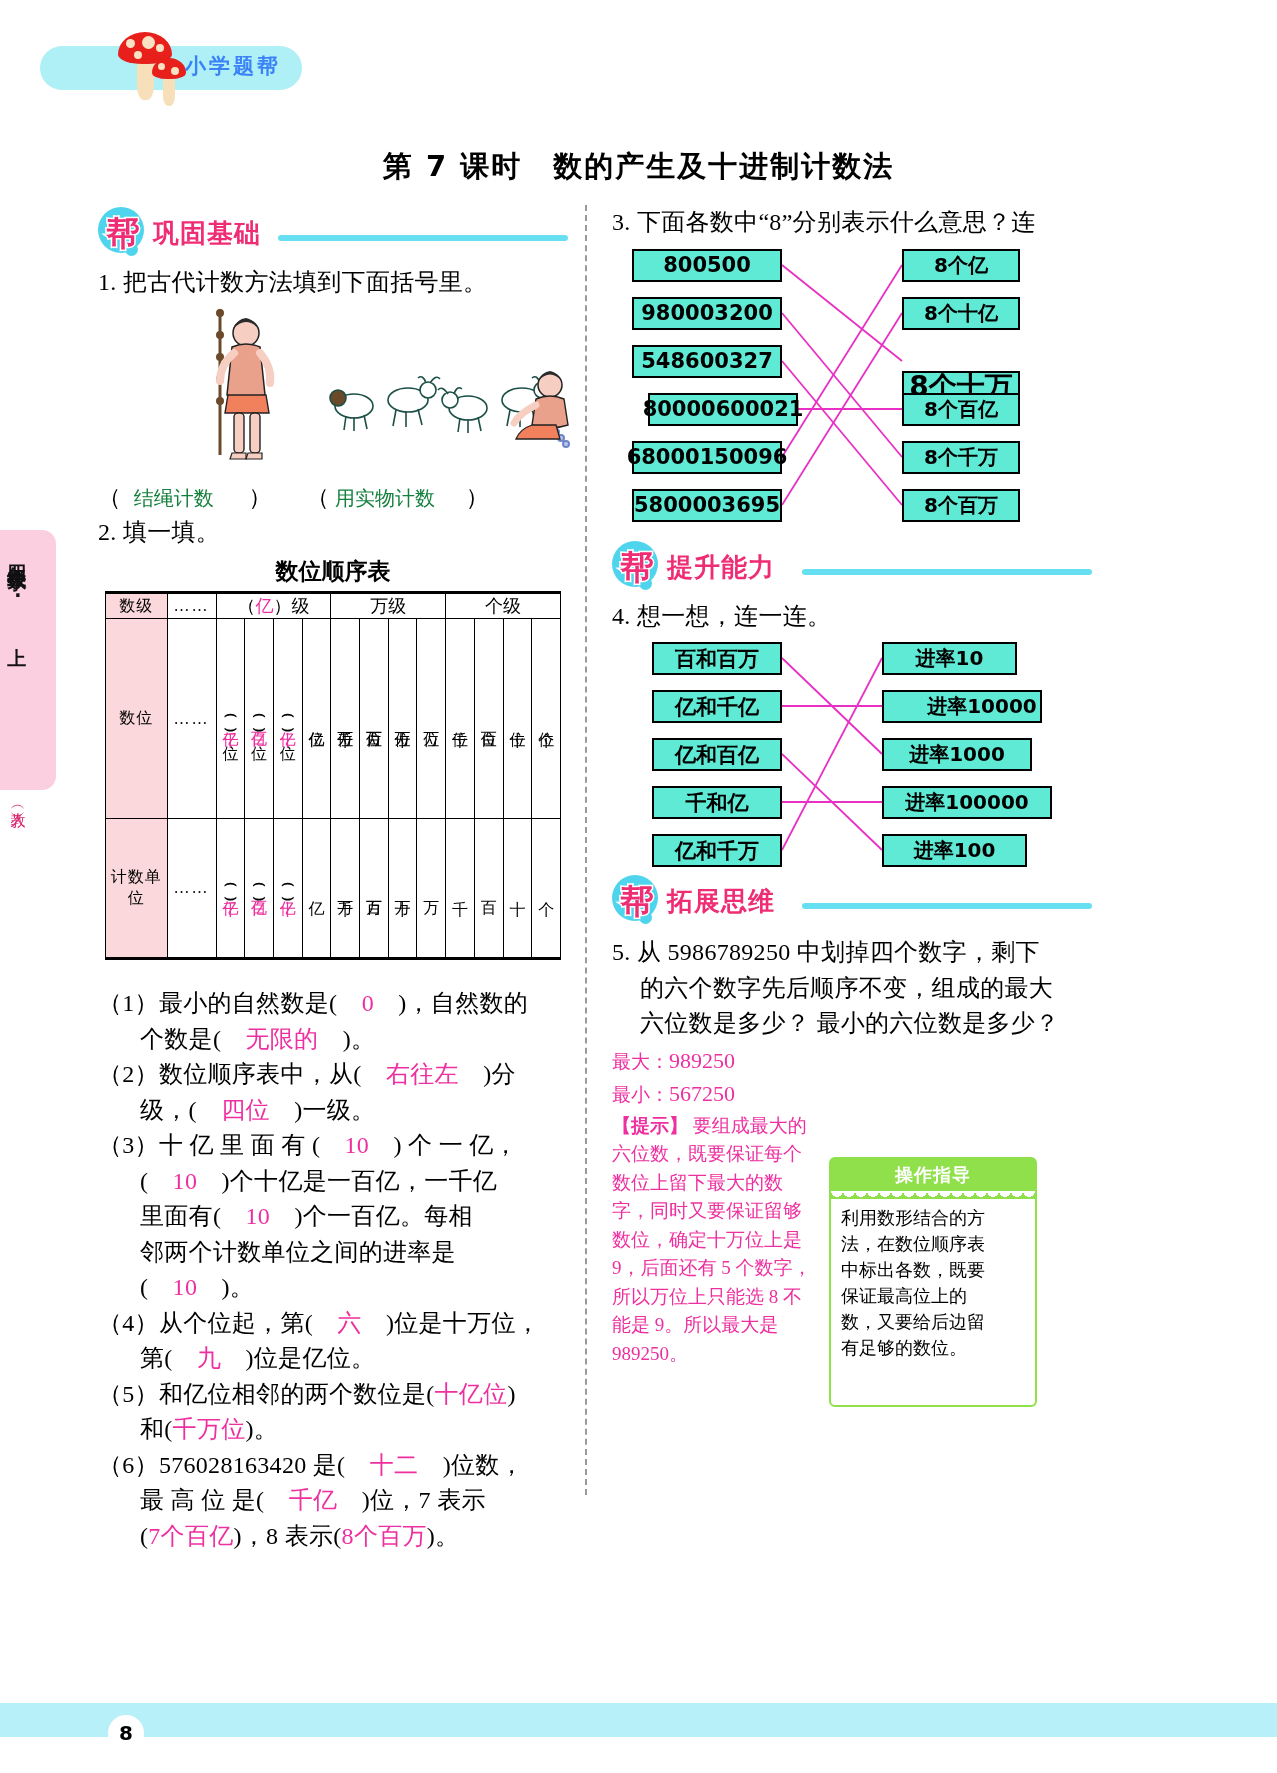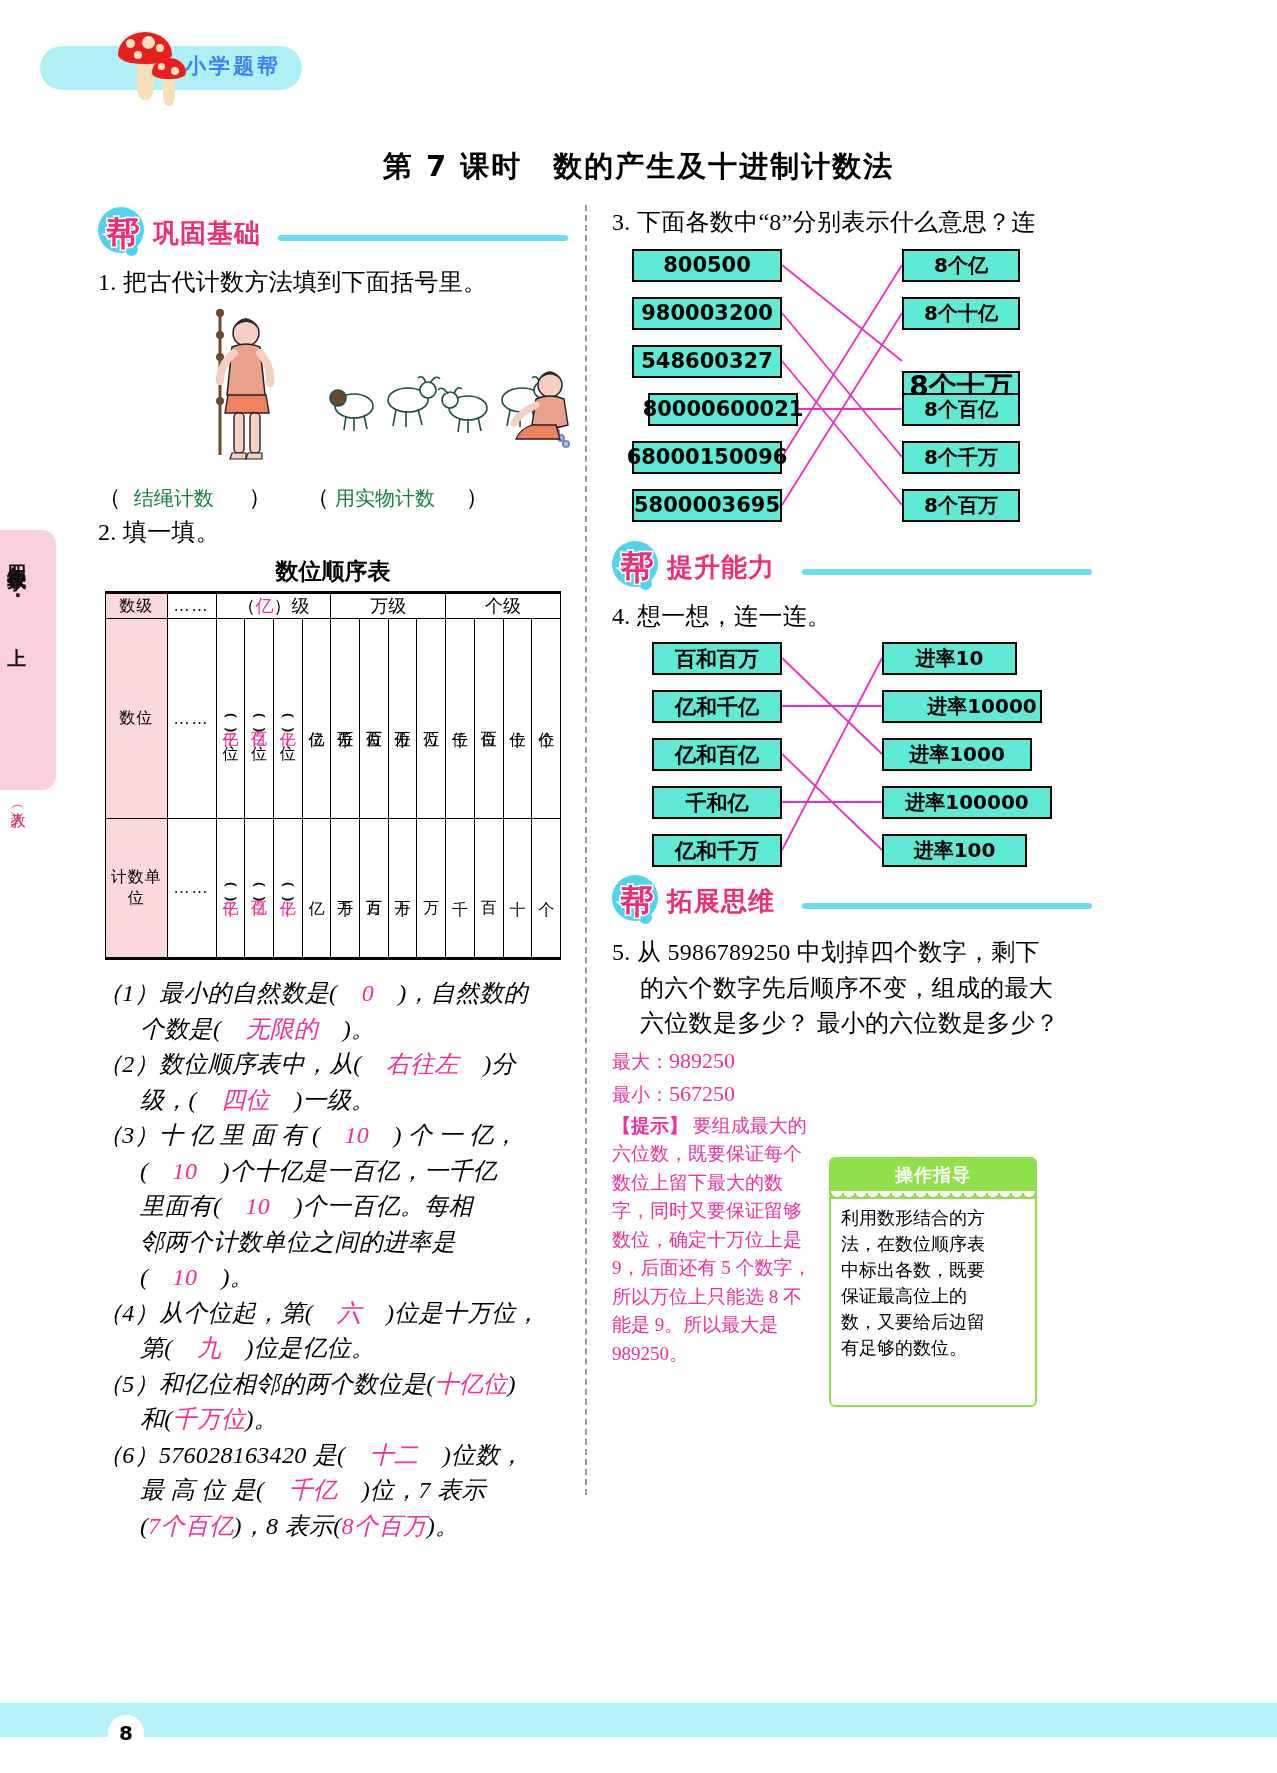--- a/index.html
+++ b/index.html
@@ -493,21 +493,21 @@
             </td>
         <td class="thick-bot">
               <div class="cellwrap" style="justify-content:center;">
                 <span class="vcell">个</span>
               </div>
             </td>
       </tr>
     </tbody>
       </table>
 
-    <div class="q" style="margin-top:16px;font-style:italic;">
+    <div class="q" style="margin-top:26px;">
       <div>
         <span>（1）</span><span>最小的自然数是(</span><span class="ans">　</span><span class="ans">0</span><span>　</span><span>)，自然数的</span><br>
         <span style="display:inline-block;width:42px;"></span><span>个数是(</span><span class="ans">　</span><span class="ans">无限的</span><span>　</span><span>)。</span>
       </div>
       <div>
         <span>（2）</span><span>数位顺序表中，从(</span><span>　</span><span class="ans">右往左</span><span>　</span><span>)分</span><br>
         <span style="display:inline-block;width:42px;"></span><span>级，(</span><span>　</span><span class="ans">四位</span><span>　</span><span>)一级。</span>
       </div>
       <div>
         <span>（3）</span><span>十 亿 里 面 有 (</span><span>　</span><span class="ans">10</span><span>　</span><span>) 个 一 亿，</span><br>

